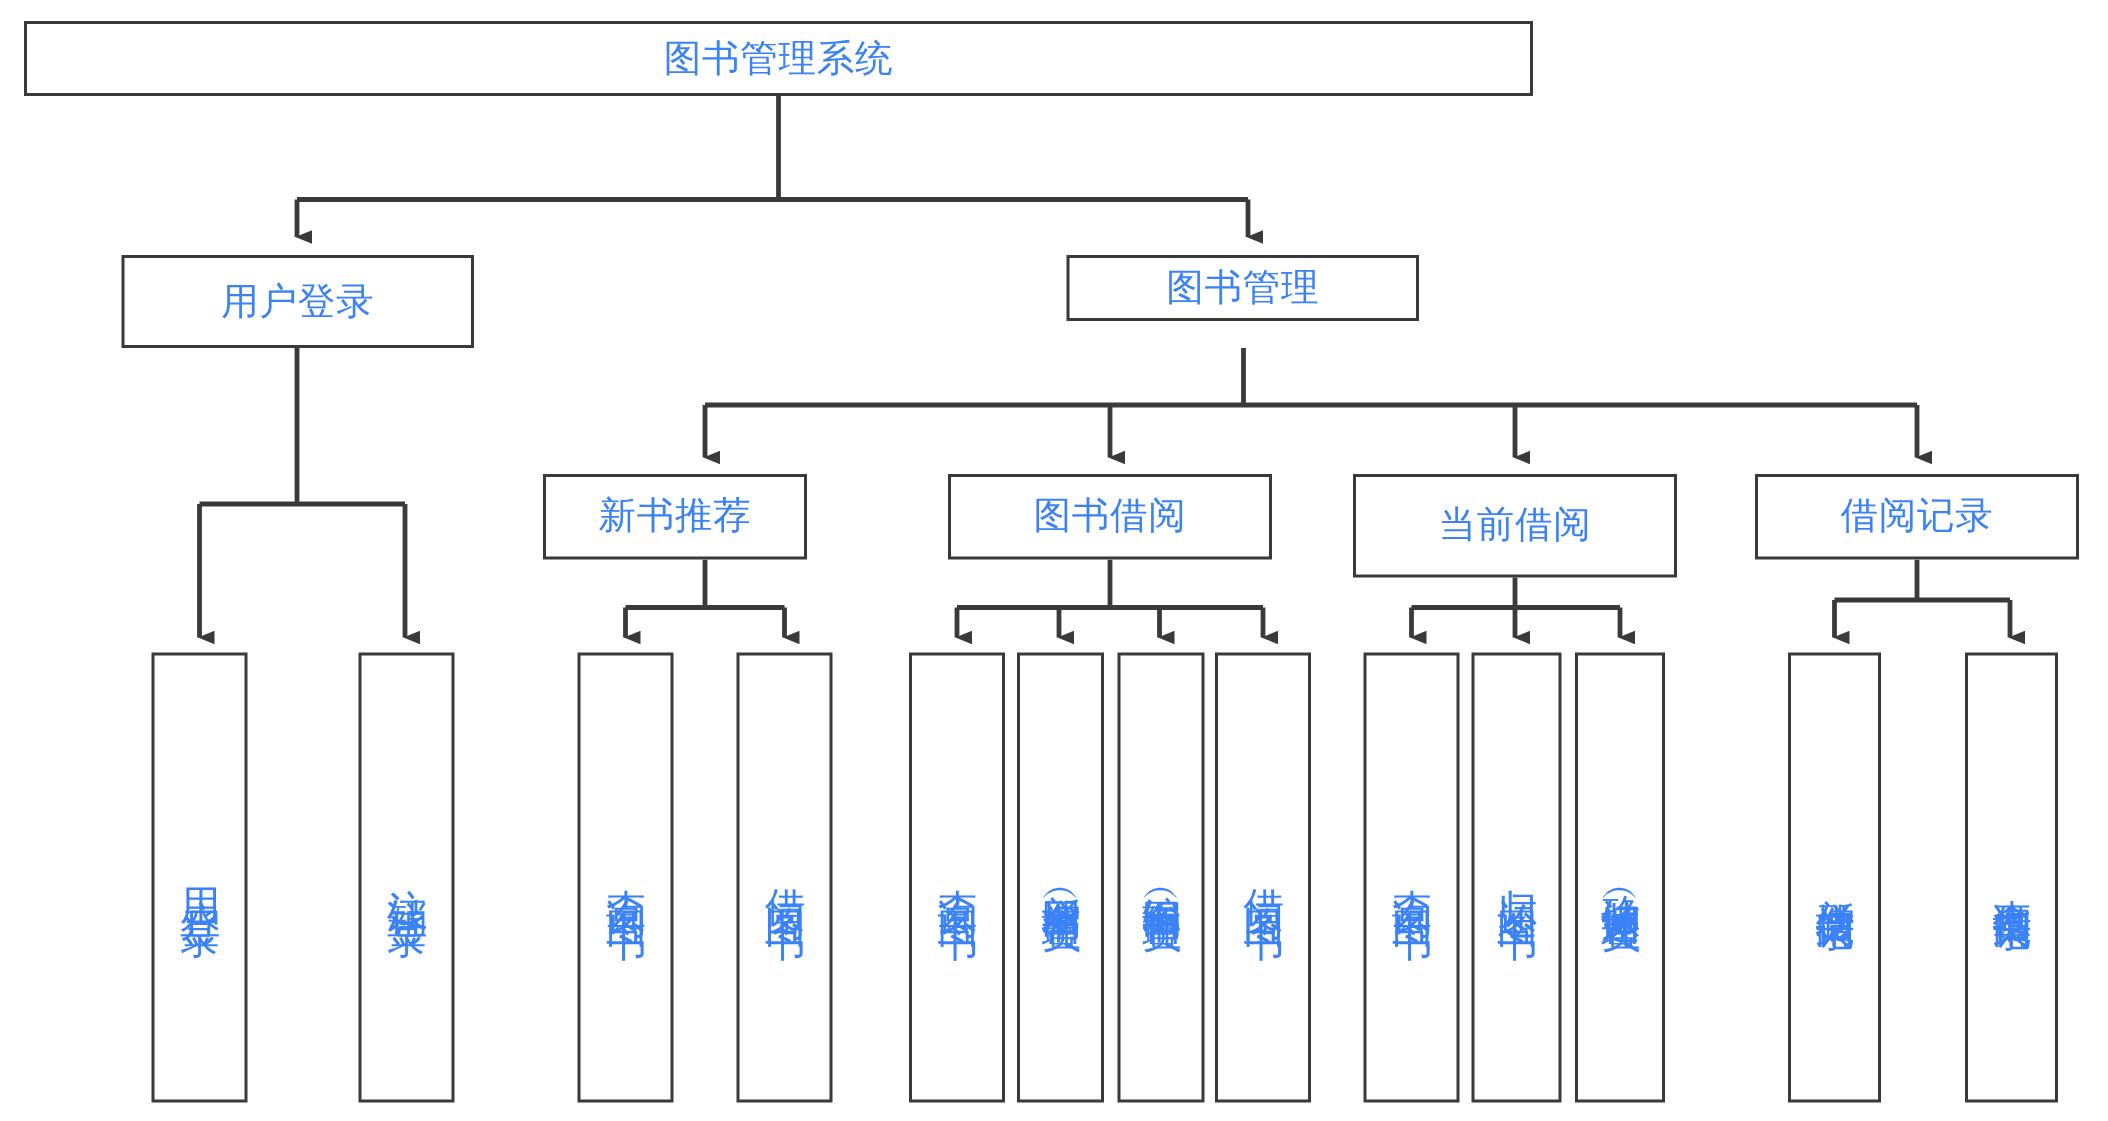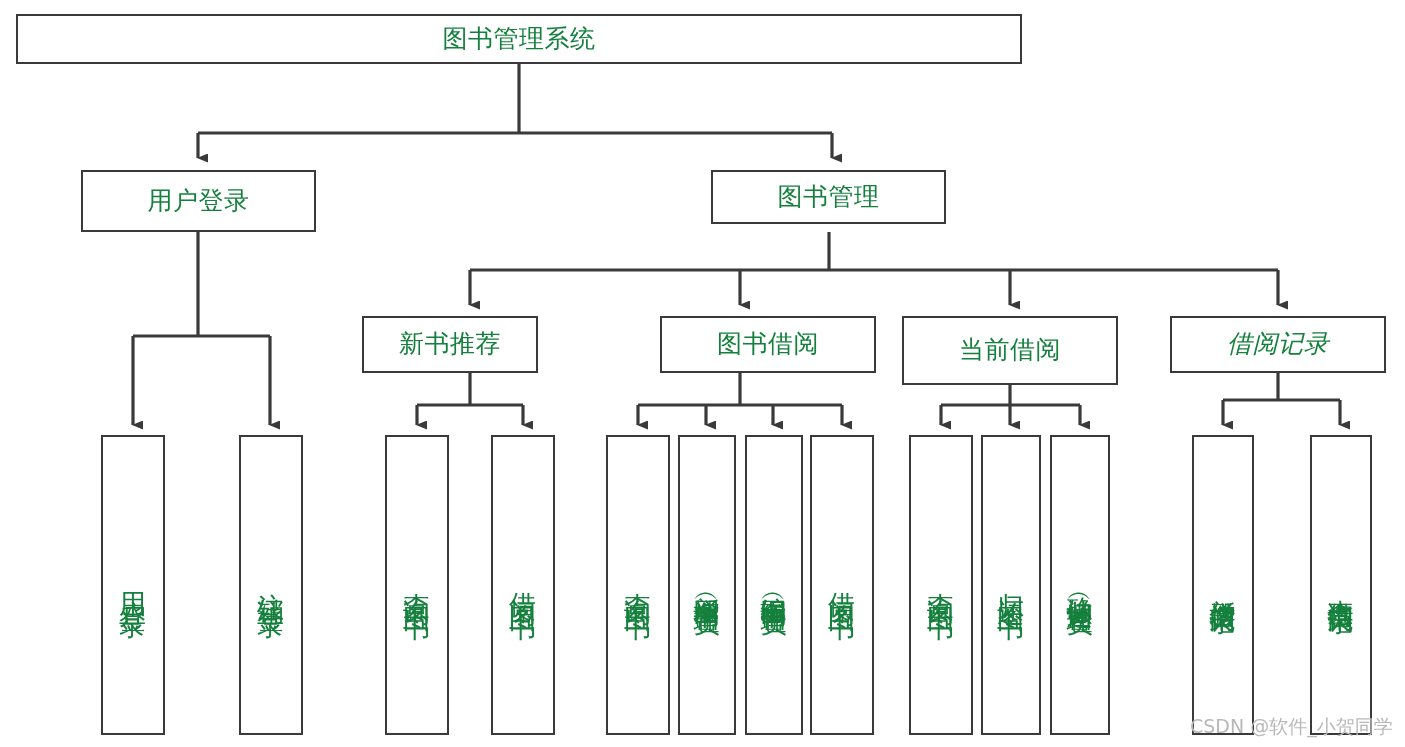--- a/index.html
+++ b/index.html
@@ -26,21 +26,21 @@
     pointer-events: none;
   }
   .node {
     position: absolute;
     box-sizing: border-box;
     background: #ffffff;
     border: 2px solid #3a3a3a;
     display: flex;
     align-items: center;
     justify-content: center;
-    color: #15803d;
+    color: #3b82f6;
     z-index: 2;
   }
   .node .label {
     line-height: 1.15;
     white-space: pre;
     letter-spacing: 0.5px;
   }
   .node.horizontal .label {
     font-size: 25px;
   }
@@ -127,34 +127,34 @@
     </g>
   </svg>
 
   <div class="node root horizontal" style="left:16px; top:14px; width:1006px; height:50px;">
     <span class="label">图书管理系统</span>
   </div>
 
   <div class="node horizontal" style="left:81px; top:170px; width:235px; height:62px;">
     <span class="label">用户登录</span>
   </div>
-  <div class="node horizontal" style="left:711px; top:170px; width:235px; height:54px;">
+  <div class="node horizontal" style="left:711px; top:170px; width:235px; height:44px;">
     <span class="label">图书管理</span>
   </div>
 
   <div class="node horizontal" style="left:362px; top:316px; width:176px; height:57px;">
     <span class="label">新书推荐</span>
   </div>
-  <div class="node horizontal" style="left:660px; top:316px; width:216px; height:57px;">
+  <div class="node horizontal" style="left:632px; top:316px; width:216px; height:57px;">
     <span class="label">图书借阅</span>
   </div>
   <div class="node horizontal" style="left:902px; top:316px; width:216px; height:69px;">
     <span class="label">当前借阅</span>
   </div>
-  <div class="node horizontal" style="left:1170px; top:316px; width:216px; height:57px;font-style:italic;">
+  <div class="node horizontal" style="left:1170px; top:316px; width:216px; height:57px;">
     <span class="label">借阅记录</span>
   </div>
 
   <div class="node vertical" style="left:101px; top:435px; width:64px; height:300px;">
     <span class="label">用户登录</span>
   </div>
   <div class="node vertical" style="left:239px; top:435px; width:64px; height:300px;">
     <span class="label">注销登录</span>
   </div>
 
@@ -188,15 +188,14 @@
     <span class="label">确认归还（管理员）</span>
   </div>
 
   <div class="node vertical tight" style="left:1192px; top:435px; width:62px; height:300px;">
     <span class="label">新增借阅记录</span>
   </div>
   <div class="node vertical tight" style="left:1310px; top:435px; width:62px; height:300px;">
     <span class="label">查询借阅记录</span>
   </div>
 
-  <div class="watermark" style="left:1190px; top:714px;">CSDN @软件_小贺同学</div>
 
 </div>
 
 </body></html>

